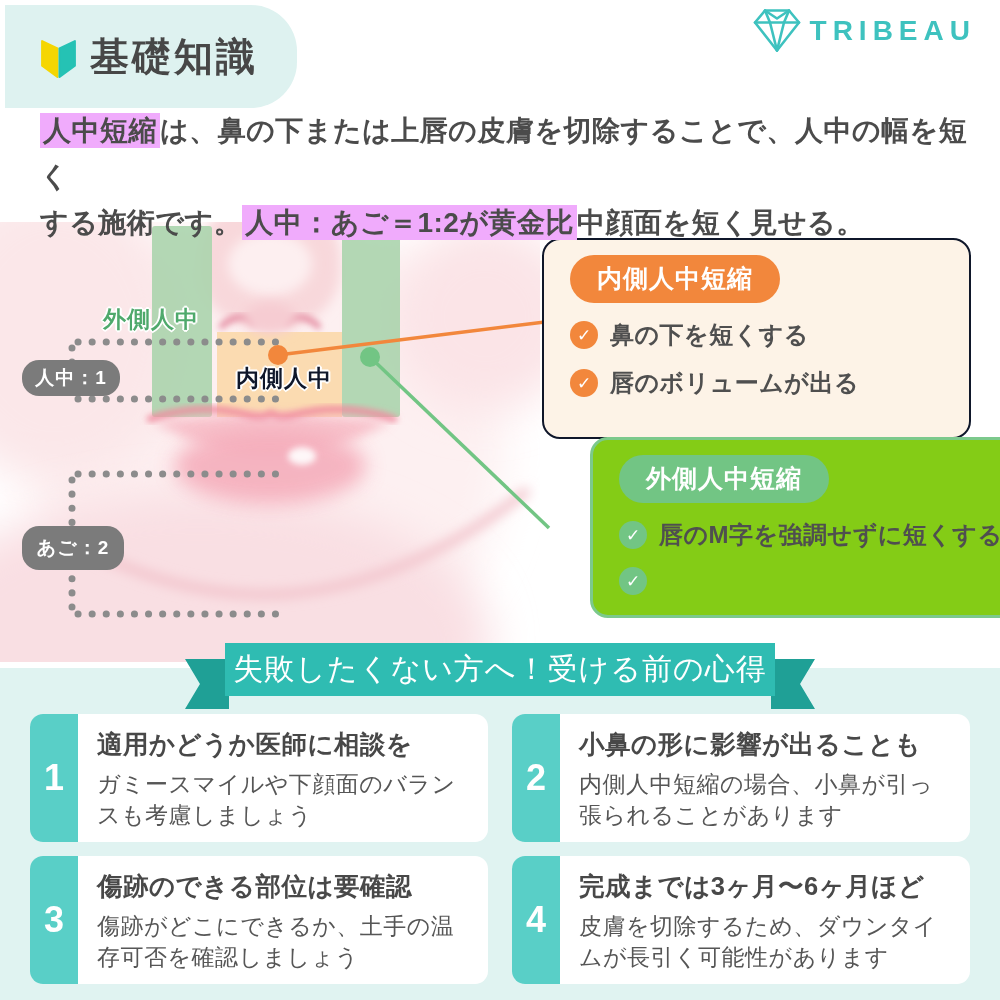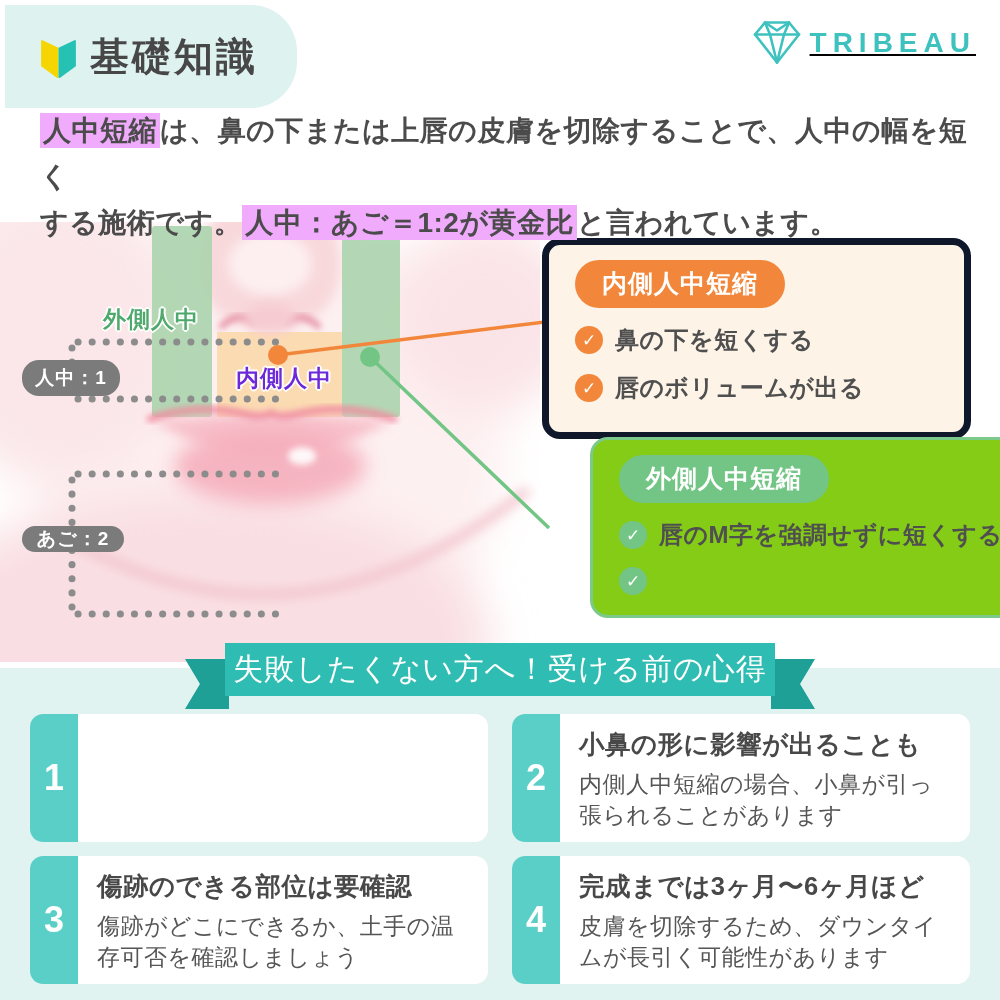--- a/index.html
+++ b/index.html
@@ -15,21 +15,21 @@
   .header-badge{
     left:5px;top:5px;width:292px;height:103px;
     background:#def2f0;border-radius:0 46px 46px 0;
     display:flex;align-items:center;padding-left:36px;box-sizing:border-box;
     z-index:5;
   }
   .header-title{
     font-size:39px;font-weight:bold;color:#474747;letter-spacing:3px;margin-left:14px;
   }
   .logo{
-    right:24px;top:20px;display:flex;align-items:center;gap:9px;z-index:5;text-decoration:underline;
+    right:24px;top:8px;display:flex;align-items:center;gap:9px;z-index:5;
   }
   .logo-text{
     font-size:28px;font-weight:600;color:#3ec2bf;letter-spacing:6px;
   }
 
   
   .intro{
     left:40px;top:108px;width:930px;
     font-size:28px;font-weight:bold;color:#4b4b4b;line-height:46px;letter-spacing:0.5px;
     z-index:5;
@@ -38,38 +38,38 @@
 
   
   .illustration{left:0;top:222px;z-index:1;}
   .overlay-svg{left:0;top:0;width:1000px;height:1000px;z-index:3;pointer-events:none;}
 
   .diagram-label{
     z-index:4;font-weight:bold;font-size:23px;letter-spacing:1px;
     text-shadow:-2px 0 #fff,2px 0 #fff,0 -2px #fff,0 2px #fff,-1px -1px #fff,1px 1px #fff,-1px 1px #fff,1px -1px #fff;
   }
   .label-outer{left:103px;top:304px;color:#4fa96c;}
-  .label-inner{left:236px;top:363px;color:#6d28d9;text-align:center;}
+  .label-inner{left:236px;top:363px;color:#0f172a;text-align:center;}
 
   .ratio-pill{
     z-index:4;background:#7b7b7b;color:#fff;font-weight:bold;font-size:19px;
     border-radius:17px;display:flex;align-items:center;justify-content:center;
     letter-spacing:1px;
   }
   .pill-philtrum{left:22px;top:360px;width:98px;height:36px;}
-  .pill-chin{left:22px;top:526px;width:102px;height:26px;}
+  .pill-chin{left:22px;top:526px;width:102px;height:44px;}
 
   
   .callout{
     width:429px;box-sizing:border-box;border-radius:18px;z-index:4;
     padding:15px 0 0 26px;
   }
   .callout-inner{
     left:542px;top:238px;height:201px;
-    background:#fdf3e7;border:7px solid #0f172a;
+    background:#fdf3e7;border:2px solid #0f172a;
   }
   .callout-outer{
     left:542px;top:437px;height:181px;
     background:#84cc16;border:3px solid #7cc98c;margin-left:48px;
   }
   .callout-badge{
     display:inline-block;color:#fff;font-weight:bold;font-size:25px;
     padding:7px 27px 8px;border-radius:25px;letter-spacing:1px;
   }
   .callout-inner .callout-badge{background:#f2873c;}
@@ -128,21 +128,21 @@
     <path d="M2,14 L46,14"></path>
     <path d="M12,2 L17,14 L24,42"></path>
     <path d="M36,2 L31,14 L24,42"></path>
     <path d="M12,2 L24,10 L36,2"></path>
   </svg>
   <span class="logo-text">TRIBEAU</span>
 </div>
 
 <div class="abs intro">
   <span><span class="hl">人中短縮</span><span>は、鼻の下または上唇の皮膚を切除することで、人中の幅を短く</span></span><br>
-  <span><span>する施術です。</span><span class="hl">人中：あご＝1:2が黄金比</span><span>と言われています。</span></span>
+  <span><span>する施術です。</span><span class="hl">人中：あご＝1:2が黄金比</span><span>中顔面を短く見せる。</span></span>
 </div>
 
 <svg class="abs illustration" width="540" height="440" viewBox="0 0 540 440">
   <defs>
     <filter id="b3" x="-60%" y="-60%" width="220%" height="220%">
         <feGaussianBlur stdDeviation="3"></feGaussianBlur>
       </filter>
     <filter id="b6" x="-60%" y="-60%" width="220%" height="220%">
         <feGaussianBlur stdDeviation="6"></feGaussianBlur>
       </filter>
@@ -222,20 +222,24 @@
     <span class="chk">✓</span>
   </div>
 </div>
 
 <div class="abs ribbon-tail tail-left"></div>
 <div class="abs ribbon-tail tail-right"></div>
 <div class="abs ribbon-band">失敗したくない方へ！受ける前の心得</div>
 
 <div class="abs tip-card" style="left:30px;top:714px;">
   <div class="tip-num">1</div>
+  <div class="tip-content">
+    <div class="tip-title">適用かどうか医師に相談を</div>
+    <div class="tip-body">ガミースマイルや下顔面のバランスも考慮しましょう</div>
+  </div>
 </div>
 
 <div class="abs tip-card" style="left:512px;top:714px;">
   <div class="tip-num">2</div>
   <div class="tip-content">
     <div class="tip-title">小鼻の形に影響が出ることも</div>
     <div class="tip-body">内側人中短縮の場合、小鼻が引っ張られることがあります</div>
   </div>
 </div>
 

